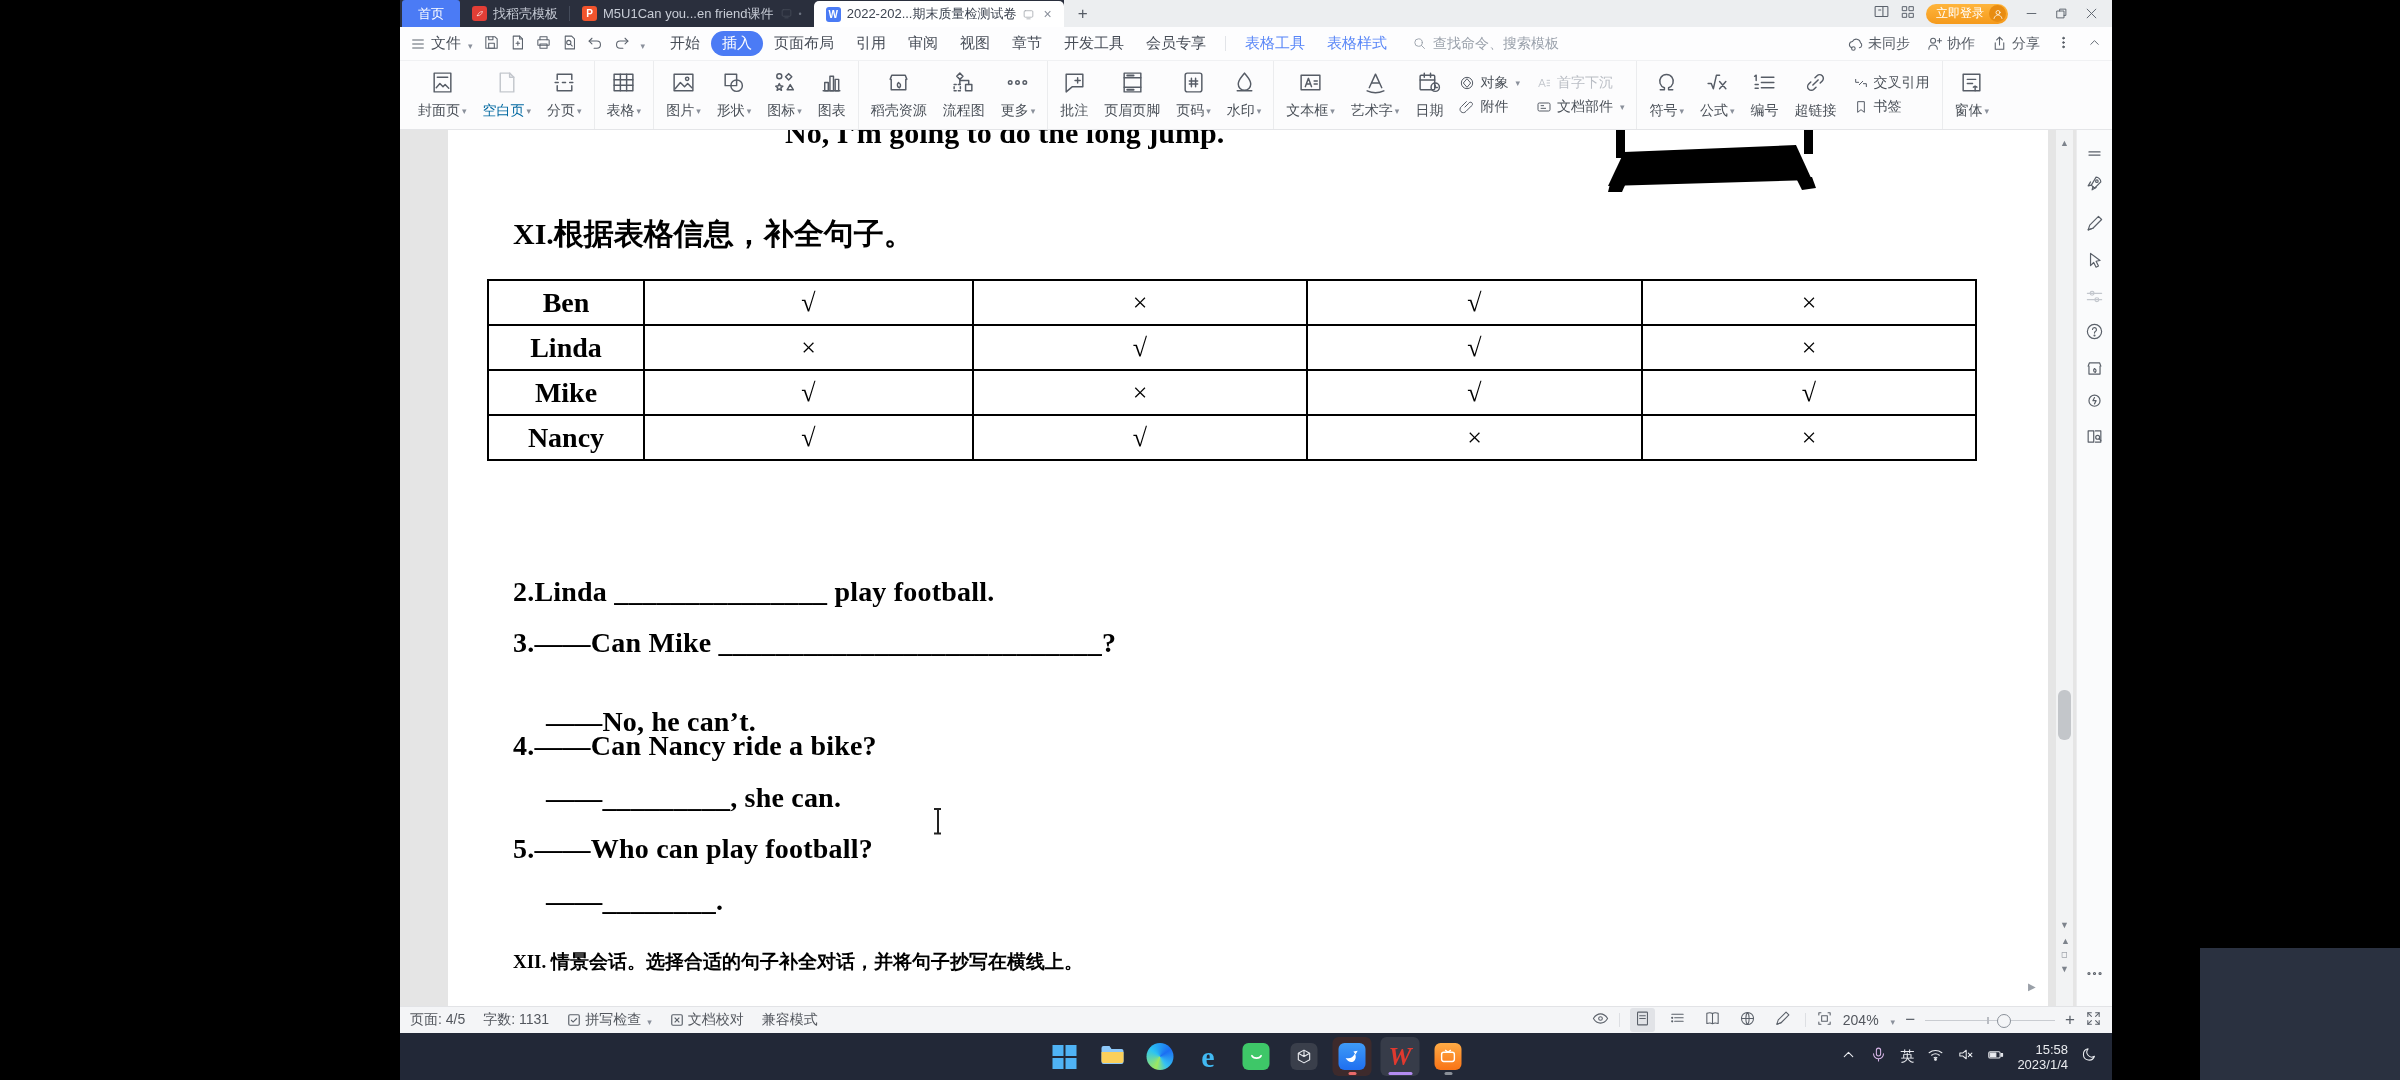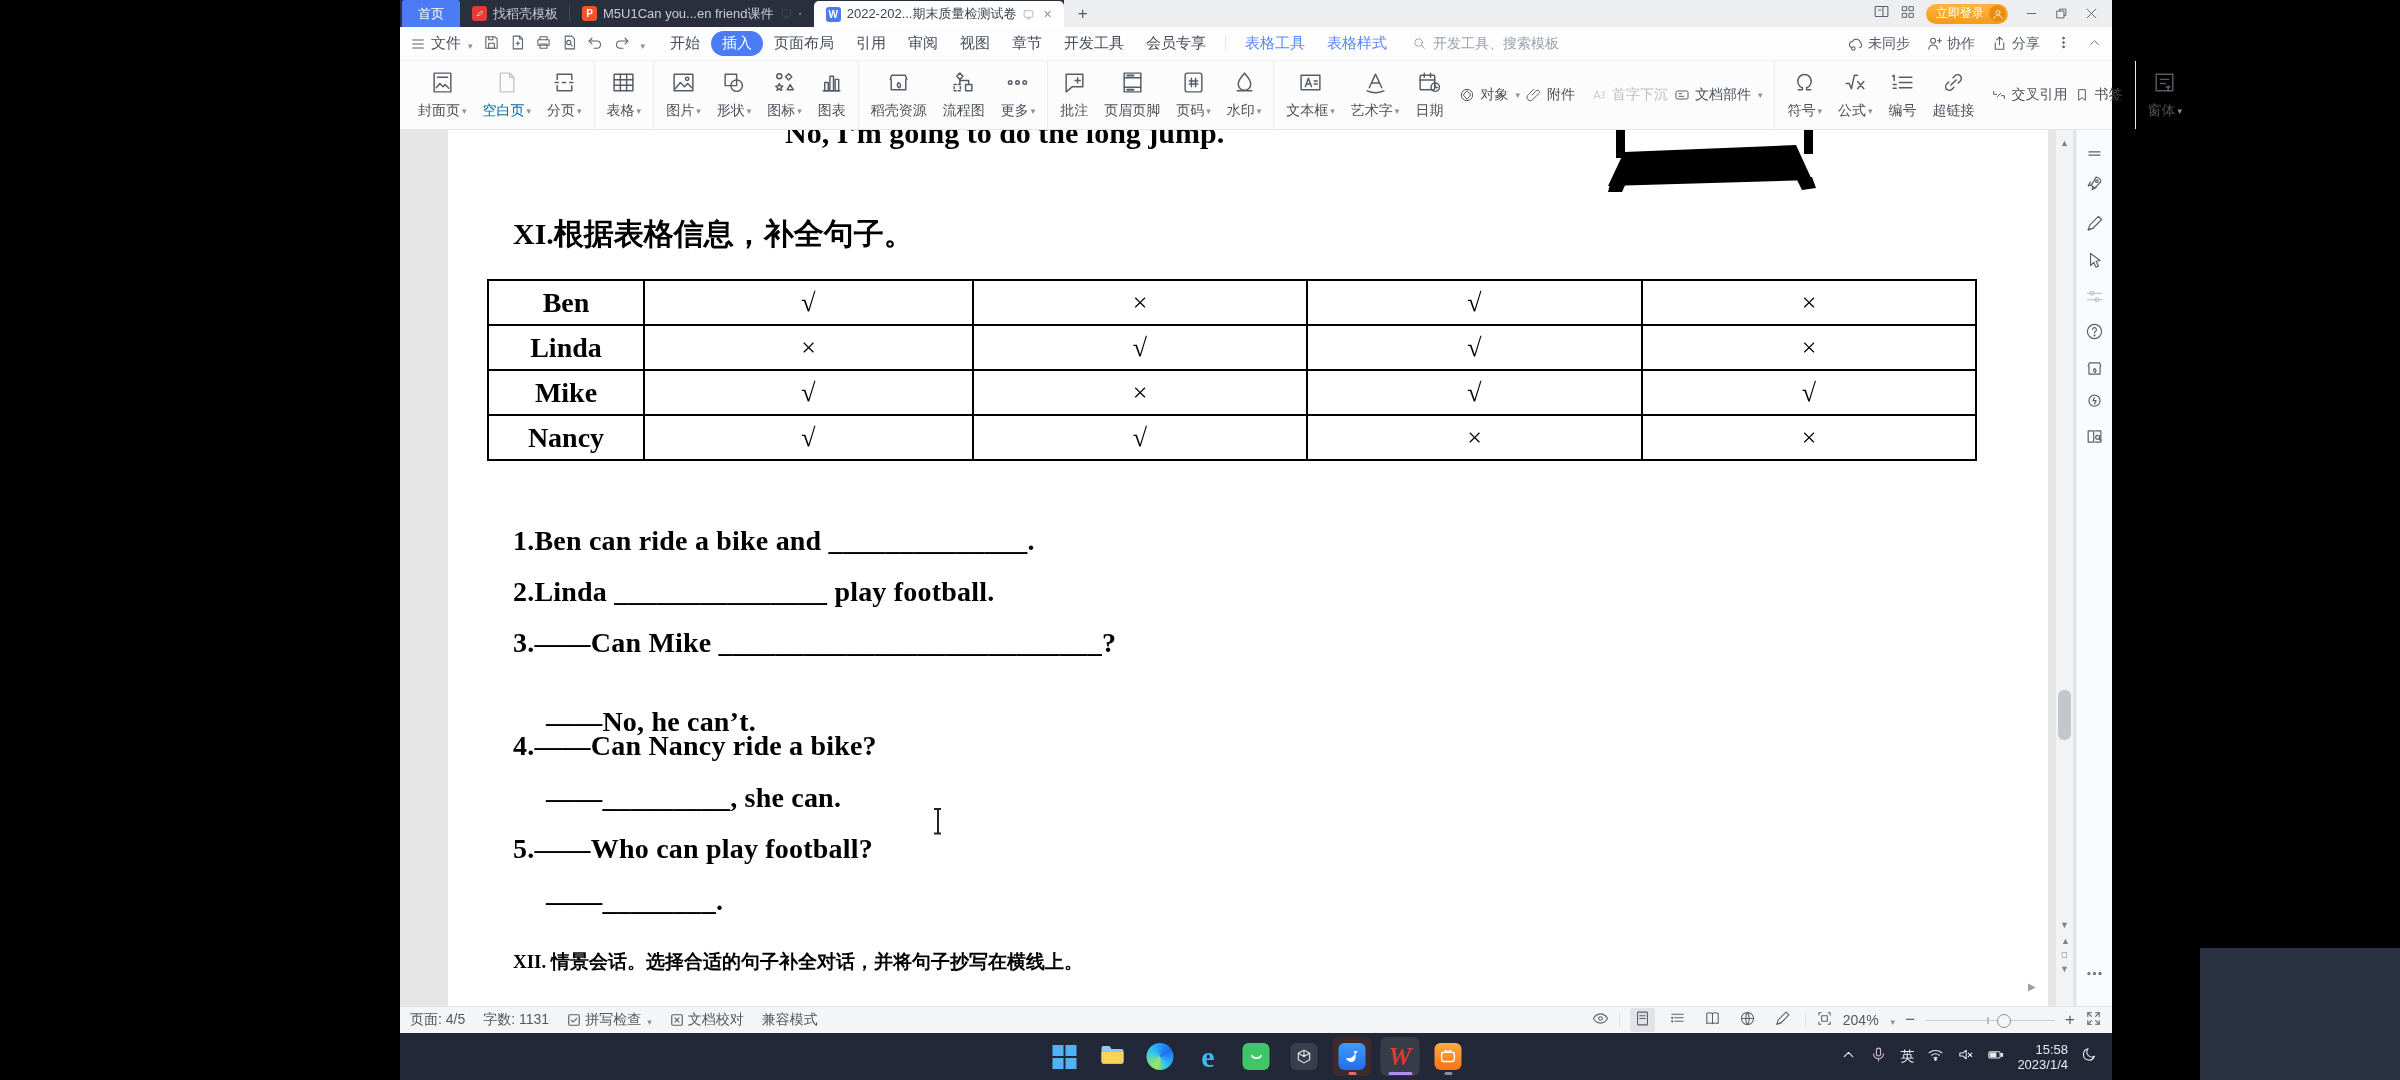--- a/index.html
+++ b/index.html
@@ -45,21 +45,21 @@
 
   
   .ribbon{height:68px;background:#fcfcfd;border-top:1px solid #f0f1f3;border-bottom:1px solid #e4e5e8;
     display:flex;align-items:stretch;padding:0 6px;flex:none;}
   .rgroup{display:flex;align-items:stretch;padding:0 4px;border-right:1px solid #ebecee;}
   .rbtn{display:flex;flex-direction:column;align-items:center;justify-content:center;padding:0 8px;gap:3px;}
   .rbtn .rlab{font-size:14px;color:#4a5058;white-space:nowrap;display:flex;align-items:center;}
   .rbtn.dis .rlab{color:#0369a1;}
   .rbtn.dis svg{stroke:#c3c7cd;}
   .ric svg{width:25px;height:25px;stroke:#565c66;fill:none;stroke-width:1.4;stroke-linecap:round;stroke-linejoin:round;}
-  .rpair{display:flex;justify-content:center;gap:6px;padding:0 8px;}
+  .rpair{display:flex;flex-direction:column;justify-content:center;gap:6px;padding:0 8px;}
   .rsmall{display:flex;align-items:center;gap:5px;font-size:14px;color:#4a5058;white-space:nowrap;}
   .rsmall svg{width:16px;height:16px;stroke:#565c66;fill:none;stroke-width:1.5;}
   .rsmall.dis{color:#b9bdc4;}
   .rsmall.dis svg{stroke:#c3c7cd;}
 
   
   .docarea{position:relative;flex:1;background:#e5e5e5;overflow:hidden;}
   .page{position:absolute;left:48px;top:0;width:1600px;height:100%;background:#fff;overflow:hidden;
     font-family:"Liberation Serif","DejaVu Serif",serif;color:#000;}
   .topline{position:absolute;left:337px;top:-14px;font-size:30px;font-weight:bold;white-space:nowrap;}
@@ -249,21 +249,21 @@
     <span class="mitem">开发工具</span>
     <span class="mitem">会员专享</span>
     <span class="mb-sep"></span>
     <span class="mitem ctx">表格工具</span>
     <span class="mitem ctx">表格样式</span>
     <div class="mb-search">
       <svg class="lic" viewBox="0 0 24 24" width="15" height="15" style="stroke:#9aa1ab">
           <circle cx="10.5" cy="10.5" r="6"></circle>
           <path d="M15 15l5 5"></path>
         </svg>
-      <span>开发工具、搜索模板</span>
+      <span>查找命令、搜索模板</span>
     </div>
     <div class="mb-right">
       <span class="it">
         <svg class="lic" viewBox="0 0 24 24" width="17" height="17">
             <path d="M7 18a4.5 4.5 0 01.7-8.9A6 6 0 0119 11a3.8 3.8 0 01-1.5 7"></path>
             <circle cx="9" cy="19" r="2.5"></circle>
           </svg>
         <span>未同步</span>
         </span>
       <span class="it">
@@ -590,21 +590,20 @@
         <tr>
           <td>Nancy</td>
           <td class="mark">√</td>
           <td class="mark">√</td>
           <td class="mark">×</td>
           <td class="mark">×</td>
         </tr>
       </tbody>
         </table>
 
-      <div class="sline" style="left:65px;top:395px">1.Ben can ride a bike and ______________.</div>
       <div class="sline" style="left:65px;top:446px">2.Linda _______________ play football.</div>
       <div class="sline" style="left:65px;top:497px">3.——Can Mike ___________________________?</div>
       <div class="sline" style="left:98px;top:576px">——No, he can’t.</div>
       <div class="sline" style="left:65px;top:600px">4.——Can Nancy ride a bike?</div>
       <div class="sline" style="left:98px;top:652px">——_________, she can.</div>
       <div class="sline" style="left:65px;top:703px">5.——Who can play football?</div>
       <div class="sline" style="left:98px;top:755px">——________.</div>
 
       <div class="ibeam"></div>
 

